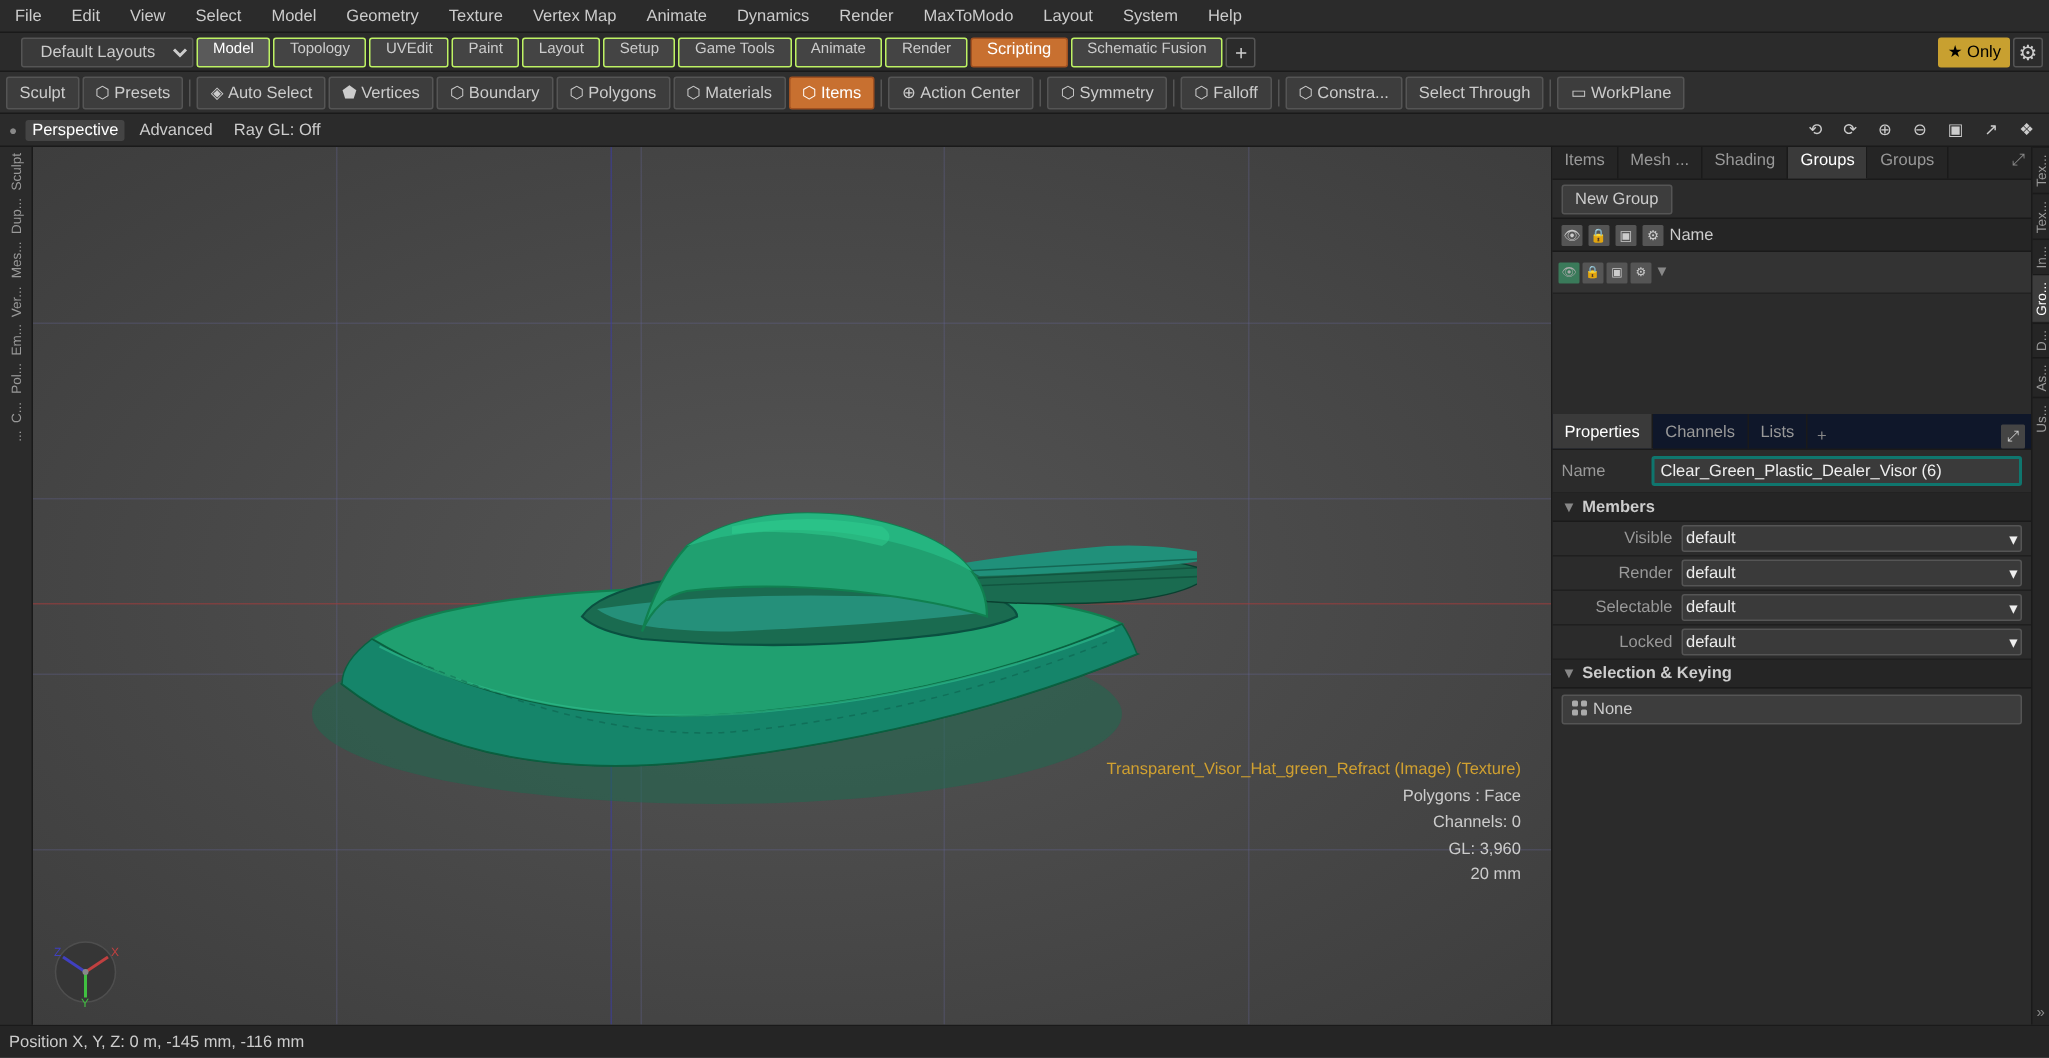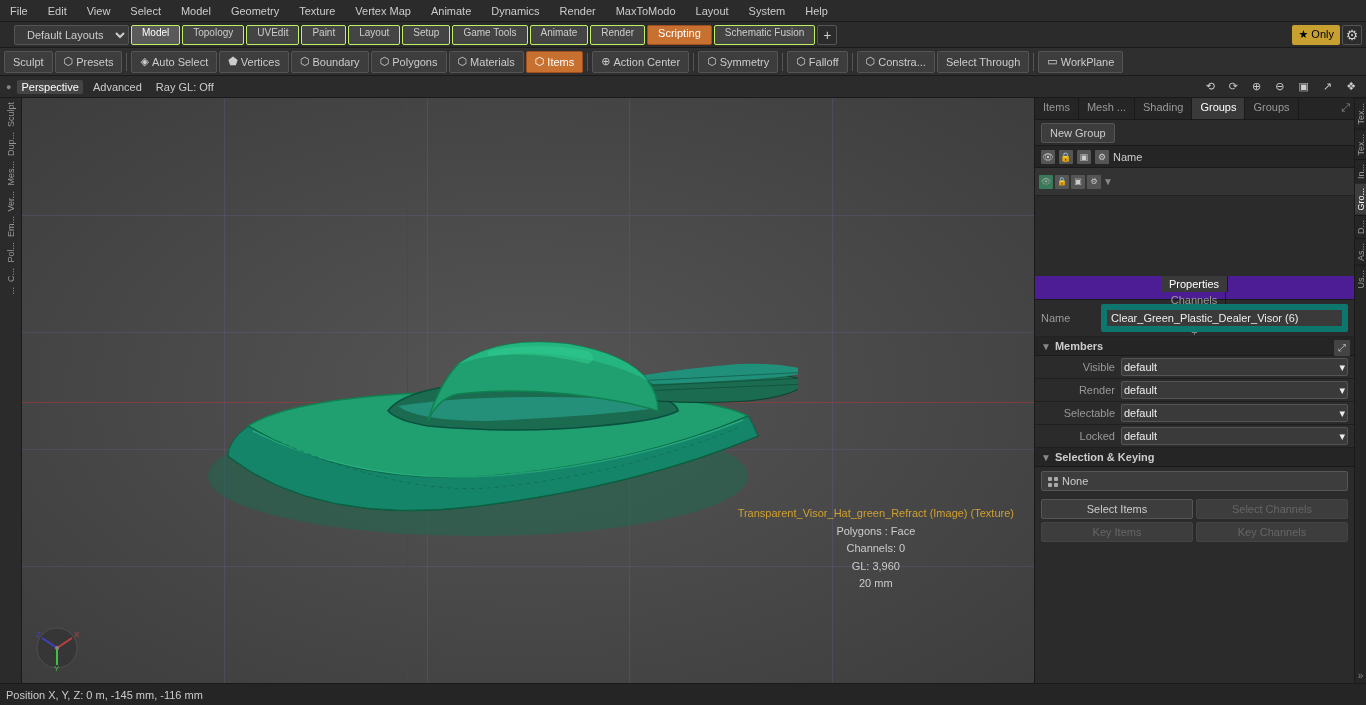--- a/index.html
+++ b/index.html
@@ -46,21 +46,21 @@
     .grid-line-h { position: absolute; left: 0; right: 0; height: 1px; background: rgba(100,100,150,0.3); }
     .grid-line-v { position: absolute; top: 0; bottom: 0; width: 1px; background: rgba(100,100,150,0.3); }
     .axis-line-h { position: absolute; left: 0; right: 0; height: 1px; background: rgba(150,50,50,0.7); }
     .axis-line-v { position: absolute; top: 0; bottom: 0; width: 1px; background: rgba(50,50,150,0.7); }
 
     
     #hat-container { position: absolute; top: 50%; left: 50%; transform: translate(-55%, -50%); width: 600px; height: 350px; }
 
     
     #status-overlay { position: absolute; bottom: 90px; right: 20px; text-align: right; color: #d0a030; font-size: 11px; line-height: 1.6; }
-    #status-overlay .dim { color: #ccc; text-align: center; }
+    #status-overlay .dim { color: #ccc; }
 
     
     #axis-widget { position: absolute; bottom: 10px; left: 10px; width: 50px; height: 50px; }
 
     
     #right-panel { width: 320px; background: #2b2b2b; border-left: 1px solid #1a1a1a; display: flex; flex-direction: column; }
 
     
     #rp-tabs { height: 22px; display: flex; background: #252525; border-bottom: 1px solid #1a1a1a; }
     .rp-tab { padding: 3px 8px; font-size: 11px; color: #999; cursor: pointer; border-right: 1px solid #1a1a1a; }
@@ -80,47 +80,47 @@
     .group-item-icons { display: flex; gap: 2px; align-items: center; }
     .gi-icon { width: 14px; height: 14px; background: #555; border-radius: 1px; display: flex; align-items: center; justify-content: center; font-size: 8px; }
     .gi-arrow { color: #888; font-size: 10px; margin: 0 2px; cursor: pointer; }
     .gi-name { flex: 1; font-size: 11px; color: #eee; margin-left: 2px; overflow: hidden; text-overflow: ellipsis; white-space: nowrap; }
     .gi-sub { font-size: 10px; color: #888; padding-left: 20px; }
 
     
     #props-panel { flex: 1; overflow-y: auto; }
 
     
-    #props-tabs { height: 24px; display: flex; background: #4c1d95; border-bottom: 1px solid #1a1a1a; align-items: center; flex-direction: column; }
+    #props-tabs { height: 24px; display: flex; background: #0f172a; border-bottom: 1px solid #1a1a1a; align-items: flex-end; }
     .props-tab { padding: 2px 8px; font-size: 11px; color: #999; cursor: pointer; border-right: 1px solid #1a1a1a; height: 100%; display: flex; align-items: center; }
     .props-tab.active { color: #fff; background: #3a3a3a; }
     .props-tab-add { padding: 2px 6px; color: #888; cursor: pointer; }
     .props-tab-icons { margin-left: auto; display: flex; gap: 2px; padding-right: 4px; }
     .props-icon { width: 16px; height: 16px; background: #444; border-radius: 1px; display: flex; align-items: center; justify-content: center; font-size: 10px; cursor: pointer; }
 
     
     .name-row { display: flex; align-items: center; padding: 4px 6px; border-bottom: 1px solid #222; }
     .name-label { width: 60px; color: #999; font-size: 11px; }
-    .name-value { flex: 1; background: #3a3a3a; border: 6px solid #0f766e; color: #eee; padding: 2px 4px; font-size: 11px; border-radius: 2px; }
+    .name-value { flex: 1; background: #3a3a3a; border: 2px solid #0f766e; color: #eee; padding: 2px 4px; font-size: 11px; border-radius: 2px; }
 
     
     .section-header { display: flex; align-items: center; padding: 3px 6px; background: #252525; border-bottom: 1px solid #1a1a1a; cursor: pointer; }
     .section-arrow { color: #888; font-size: 10px; margin-right: 4px; }
     .section-title { font-size: 11px; color: #ccc; font-weight: bold; }
 
     
     .prop-row { display: flex; align-items: center; padding: 2px 6px; border-bottom: 1px solid #1f1f1f; min-height: 22px; }
     .prop-label { width: 80px; color: #999; font-size: 11px; text-align: right; padding-right: 6px; }
     .prop-select-arrow { background: #3a3a3a; border: 1px solid #555; color: #eee; font-size: 11px; border-radius: 2px; height: 18px; padding: 0 2px; display: flex; align-items: center; flex: 1; justify-content: space-between; cursor: pointer; }
 
     
     .keying-grid { display: grid; grid-template-columns: 1fr 1fr; gap: 3px; padding: 4px 6px; }
     .keying-btn { background: #3d3d3d; border: 1px solid #555; color: #ccc; padding: 3px 6px; font-size: 11px; border-radius: 2px; cursor: pointer; text-align: center; }
     .keying-btn.disabled { color: #666; border-color: #444; }
-    .none-btn { background: #3d3d3d; border: 1px solid #555; color: #ccc; padding: 3px 6px; font-size: 11px; border-radius: 2px; cursor: pointer; display: flex; align-items: flex-end; gap: 4px; margin: 4px 6px; }
+    .none-btn { background: #3d3d3d; border: 1px solid #555; color: #ccc; padding: 3px 6px; font-size: 11px; border-radius: 2px; cursor: pointer; display: flex; align-items: flex-start; gap: 4px; margin: 4px 6px; }
     .none-icon { display: grid; grid-template-columns: 1fr 1fr; gap: 1px; width: 10px; height: 10px; }
     .none-dot { width: 4px; height: 4px; background: #aaa; border-radius: 1px; }
 
     
     #right-edge { width: 12px; background: #252525; border-left: 1px solid #1a1a1a; display: flex; flex-direction: column; align-items: center; gap: 0; }
     .edge-tab { writing-mode: vertical-rl; transform: rotate(180deg); font-size: 9px; color: #999; padding: 4px 1px; cursor: pointer; border-bottom: 1px solid #1a1a1a; width: 12px; text-align: center; }
     .edge-tab.active { color: #fff; background: #3d3d3d; }
 
     
     #bottom-bar { background: #252525; height: 22px; display: flex; align-items: center; padding: 0 6px; border-top: 1px solid #1a1a1a; }
@@ -430,26 +430,20 @@
       <div class="none-btn">
         <div class="none-icon">
           <div class="none-dot"></div>
           <div class="none-dot"></div>
           <div class="none-dot"></div>
           <div class="none-dot"></div>
         </div>
         <span>None</span>
       </div>
 
-      <div class="keying-grid">
-        <div class="keying-btn">Select Items</div>
-        <div class="keying-btn disabled">Select Channels</div>
-        <div class="keying-btn disabled">Key Items</div>
-        <div class="keying-btn disabled">Key Channels</div>
-      </div>
 
     </div>
   </div>
 
   <div id="right-edge">
     <div class="edge-tab">Tex...</div>
     <div class="edge-tab">Tex...</div>
     <div class="edge-tab">In...</div>
     <div class="edge-tab active">Gro...</div>
     <div class="edge-tab">D...</div>

